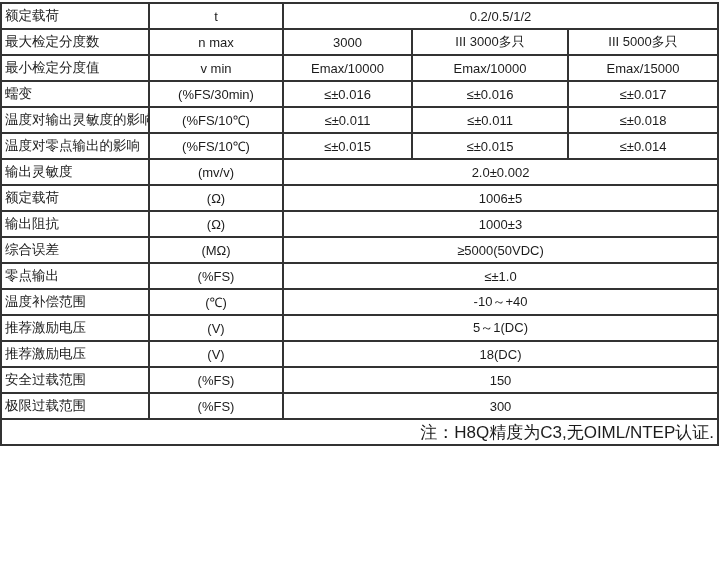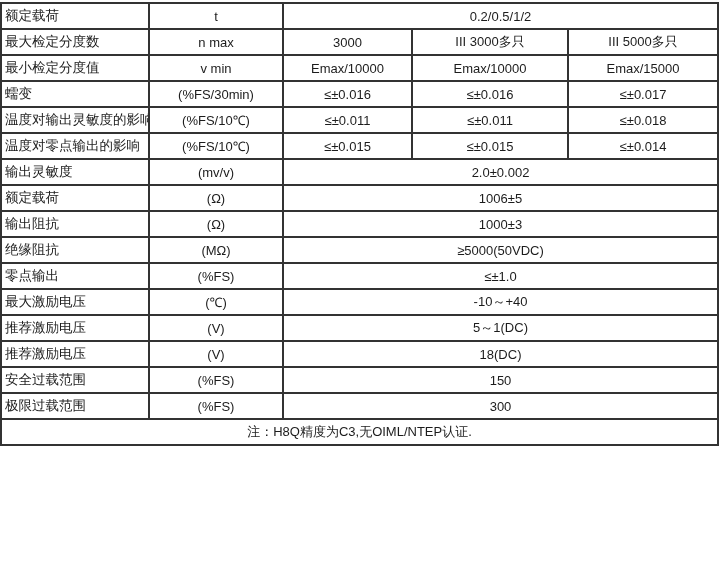--- a/index.html
+++ b/index.html
@@ -32,22 +32,22 @@
     text-align: center;
     vertical-align: middle;
     white-space: nowrap;
     overflow: hidden;
   }
   table.spec td.param {
     text-align: left;
     font-size: 13.5px;
   }
   table.spec td.note {
-    text-align: center;
-    font-size: 13px;
+    text-align: right;
+    font-size: 17px;
   }
 </style>
 </head>
 <body>
 
 <div class="page">
   <table class="spec">
     <colgroup>
       <col style="width:148px">
       <col style="width:134px">
@@ -105,31 +105,31 @@
         <td class="param">额定载荷</td>
         <td>(Ω)</td>
         <td colspan="3">1006±5</td>
       </tr>
       <tr>
         <td class="param">输出阻抗</td>
         <td>(Ω)</td>
         <td colspan="3">1000±3</td>
       </tr>
       <tr>
-        <td class="param">绝缘阻抗</td>
+        <td class="param">综合误差</td>
         <td>(MΩ)</td>
         <td colspan="3">≥5000(50VDC)</td>
       </tr>
       <tr>
         <td class="param">零点输出</td>
         <td>(%FS)</td>
         <td colspan="3">≤±1.0</td>
       </tr>
       <tr>
-        <td class="param">最大激励电压</td>
+        <td class="param">温度补偿范围</td>
         <td>(℃)</td>
         <td colspan="3">-10～+40</td>
       </tr>
       <tr>
         <td class="param">推荐激励电压</td>
         <td>(V)</td>
         <td colspan="3">5～1(DC)</td>
       </tr>
       <tr>
         <td class="param">推荐激励电压</td>

